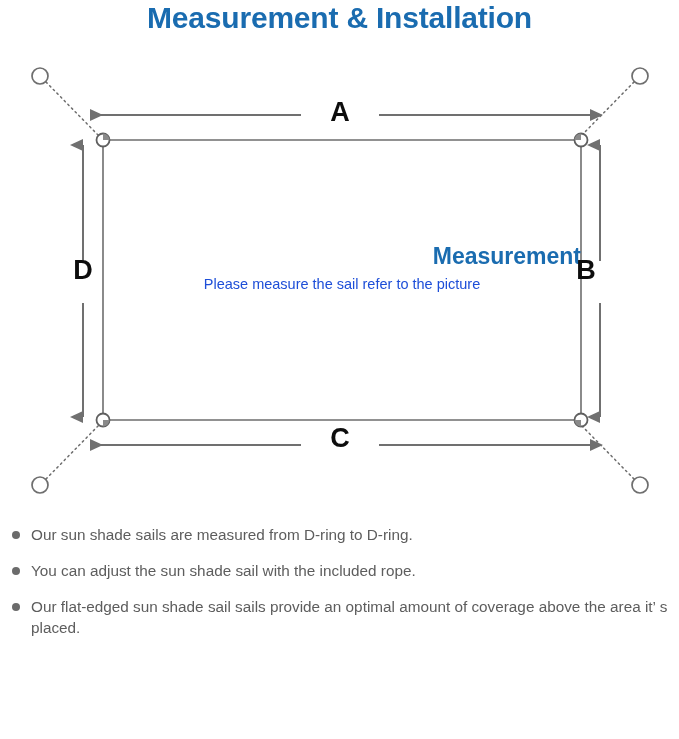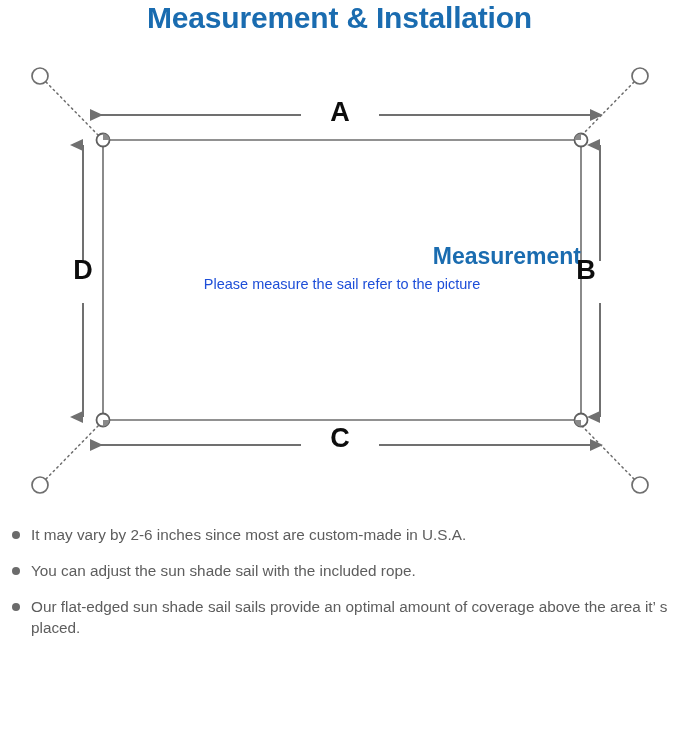--- a/index.html
+++ b/index.html
@@ -187,21 +187,21 @@
 
     <div class="dim-letter dim-a">A</div>
     <div class="dim-letter dim-b">B</div>
     <div class="dim-letter dim-c">C</div>
     <div class="dim-letter dim-d">D</div>
   </div>
 
   <div class="notes">
     <div class="note">
       <span class="bullet"></span>
-      <span class="note-text">It may vary by 2-6 inches since most are custom-made in U.S.A.</span>
+      <span class="note-text">Our sun shade sails are measured from D-ring to D-ring.</span>
     </div>
     <div class="note">
       <span class="bullet"></span>
       <span class="note-text">You can adjust the sun shade sail with the included rope.</span>
     </div>
     <div class="note">
       <span class="bullet"></span>
       <span class="note-text">Our flat-edged sun shade sail sails provide an optimal amount of coverage above the area it’ s placed.</span>
     </div>
   </div>

